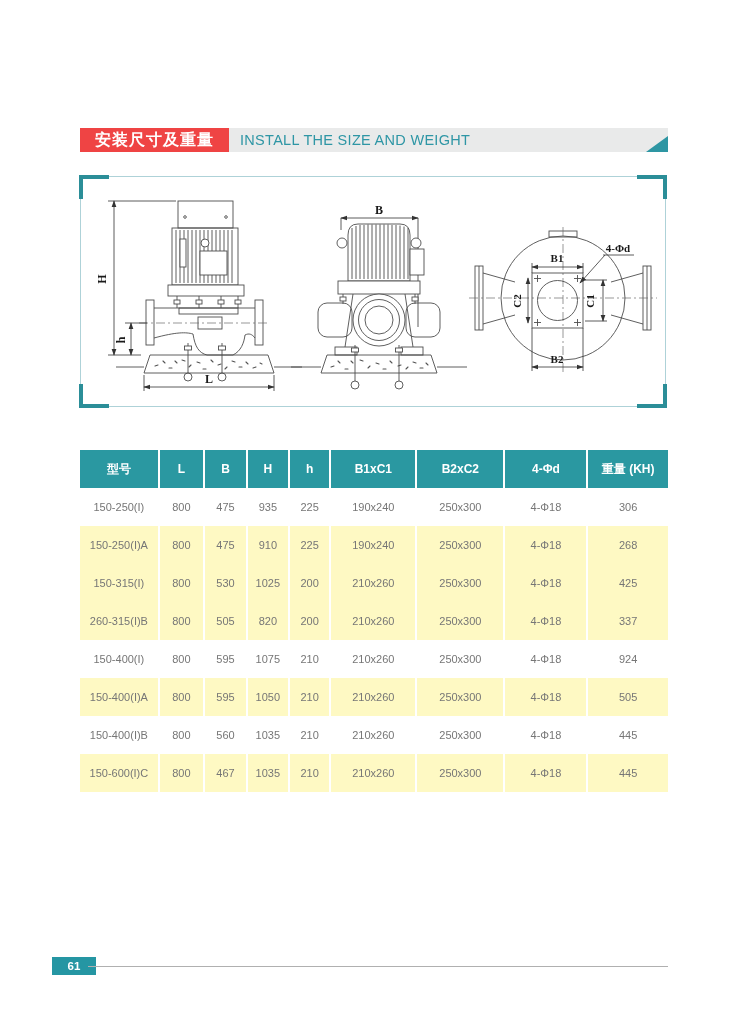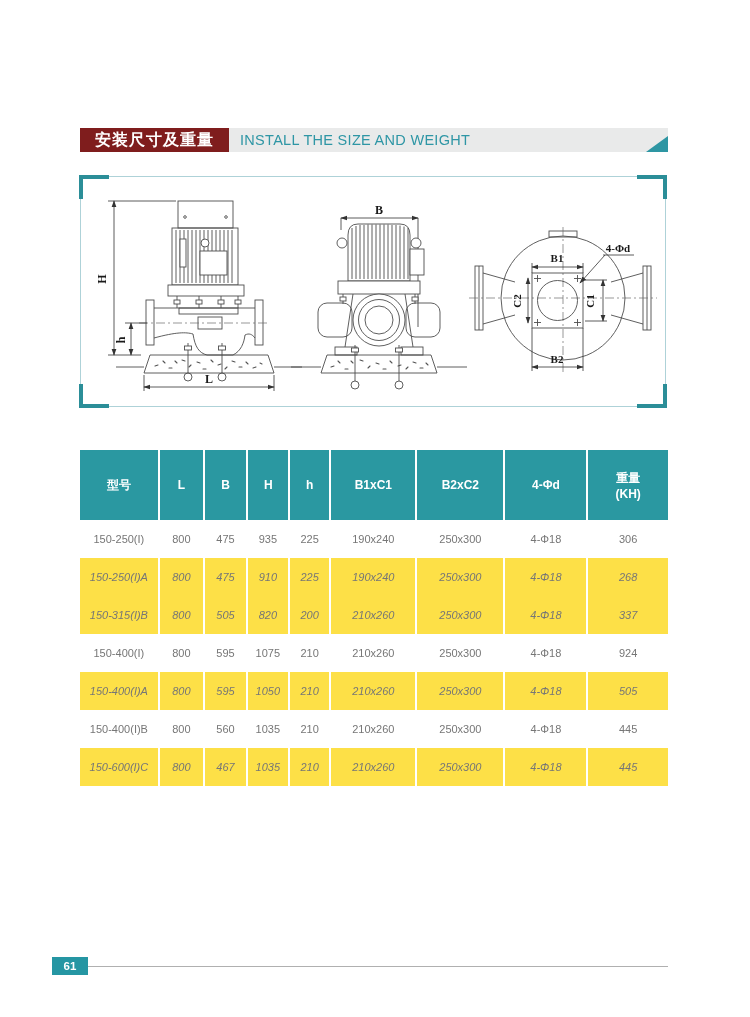--- a/index.html
+++ b/index.html
@@ -1,21 +1,21 @@
 <!DOCTYPE html>
 <html><head>
 <meta charset="utf-8">
 <style>
   html,body{margin:0;padding:0;background:#fff;}
   body{width:750px;height:1017px;position:relative;font-family:"Liberation Sans",sans-serif;}
   .page{position:absolute;inset:0;background:#ffffff;overflow:hidden;}
 
   
   .header-bar{position:absolute;left:80px;top:128px;width:588px;height:24px;background:#e9eaea;}
-  .title-zh{position:absolute;left:0;top:0;width:149px;height:24px;background:#7f1d1d;color:#fff;
+  .title-zh{position:absolute;left:0;top:0;width:149px;height:24px;background:#ef4444;color:#fff;
             font-size:16px;font-weight:bold;text-align:center;line-height:24px;letter-spacing:1px;}
   .title-en{position:absolute;left:160px;top:0;height:24px;line-height:25px;color:#2e96a5;
             font-size:14.5px;font-weight:normal;letter-spacing:.3px;white-space:nowrap;}
   .tri{position:absolute;right:0;bottom:0;width:22px;height:16px;}
 
   
   .panel{position:absolute;left:80px;top:176px;width:586px;height:231px;border:1px solid #aed2d8;box-sizing:border-box;background:#fff;}
   .cb{position:absolute;width:26px;height:20px;}
   .cb.tl{left:-2px;top:-2px;border-top:4px solid #2b8e98;border-left:4px solid #2b8e98;}
   .cb.tr{right:-2px;top:-2px;border-top:4px solid #2b8e98;border-right:4px solid #2b8e98;}
@@ -25,28 +25,28 @@
   svg .ln{fill:none;stroke:#4d4d4d;stroke-width:.9;}
   svg .lnf{fill:#fff;stroke:#4d4d4d;stroke-width:.9;}
   svg .dim{fill:none;stroke:#333;stroke-width:.8;}
   svg .cl{fill:none;stroke:#6b6b6b;stroke-width:.7;stroke-dasharray:9 3 2 3;}
   svg .spk{stroke:#555;stroke-width:1.1;stroke-linecap:round;fill:none;}
   svg text.lbl{font-family:"Liberation Serif",serif;font-weight:bold;font-size:12px;fill:#1a1a1a;}
   svg text.lbl-sm{font-family:"Liberation Serif",serif;font-weight:bold;font-size:11px;fill:#1a1a1a;}
 
   
   table.dims{position:absolute;left:80px;top:450px;width:588px;border-collapse:collapse;table-layout:fixed;}
-  table.dims th{background:#2a98a1;color:#fff;font-size:12px;font-weight:600;height:38px;border-left:2px solid #fff;padding:16px;}
+  table.dims th{background:#2a98a1;color:#fff;font-size:12px;font-weight:600;height:38px;border-left:2px solid #fff;padding:0;}
   table.dims th:first-child{border-left:none;}
   table.dims td{height:38px;font-size:11px;color:#767676;text-align:center;border-left:2px solid #fff;padding:0;background:#fff;}
   table.dims td:first-child{border-left:none;}
-  table.dims tr.alt td{background:#fde047;font-style:italic;}
+  table.dims tr.alt td{background:#fef9c3;}
 
   
-  .pagenum{position:absolute;left:52px;top:957px;width:36px;height:18px;background:#2596a3;color:#fff;
+  .pagenum{position:absolute;left:52px;top:957px;width:44px;height:18px;background:#2596a3;color:#fff;
            font-size:11.5px;font-weight:bold;text-align:center;line-height:18px;}
   .footline{position:absolute;left:88px;top:966px;width:580px;border-top:1px solid #b0b0b0;}
 </style>
 </head>
 <body>
 
 <div class="page">
 
   <div class="header-bar">
     <div class="title-zh">安装尺寸及重量</div>
@@ -221,21 +221,32 @@
           <td>800</td>
           <td>475</td>
           <td>910</td>
           <td>225</td>
           <td>190x240</td>
           <td>250x300</td>
           <td>4-Φ18</td>
           <td>268</td>
         </tr>
         <tr class="alt">
-          <td>150-315(I)B</td>
+          <td>150-315(I)</td>
+          <td>800</td>
+          <td>530</td>
+          <td>1025</td>
+          <td>200</td>
+          <td>210x260</td>
+          <td>250x300</td>
+          <td>4-Φ18</td>
+          <td>425</td>
+        </tr>
+        <tr class="alt">
+          <td>260-315(I)B</td>
           <td>800</td>
           <td>505</td>
           <td>820</td>
           <td>200</td>
           <td>210x260</td>
           <td>250x300</td>
           <td>4-Φ18</td>
           <td>337</td>
         </tr>
         <tr>

